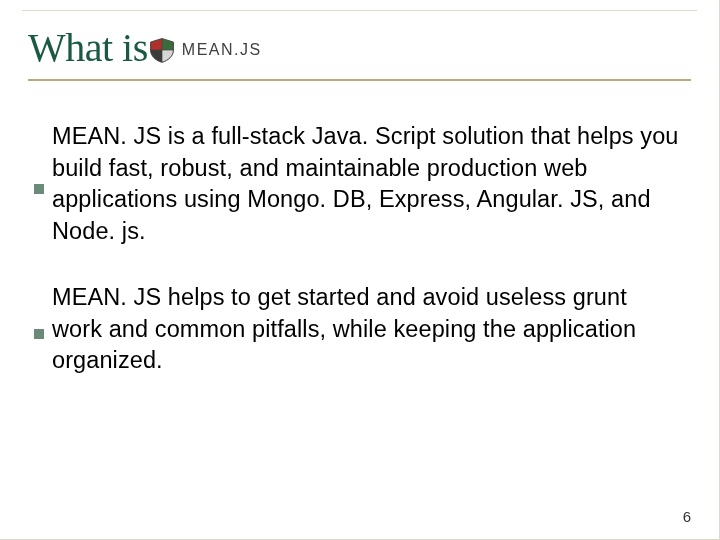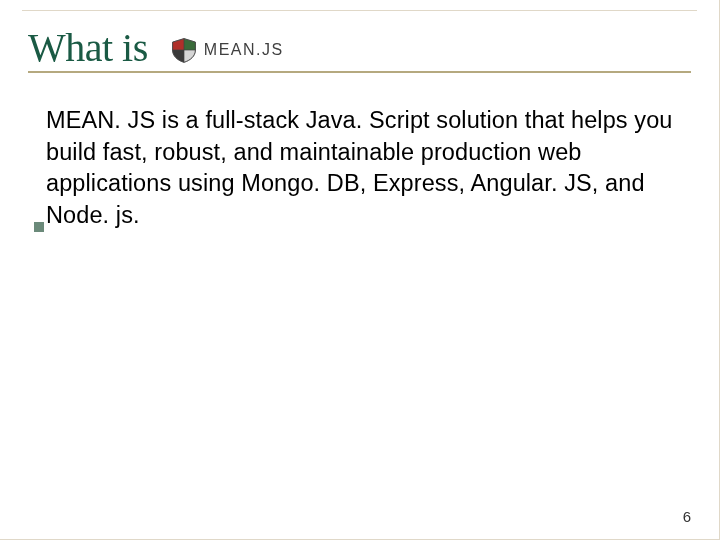--- a/index.html
+++ b/index.html
@@ -15,24 +15,24 @@
       width: 100%;
       height: 100%;
       padding: 20px 28px 28px 28px;
       position: relative;
       border-right: 1px solid #e0d8c8;
       border-bottom: 1px solid #e0d8c8;
     }
     .title-row {
       display: flex;
       align-items: center;
-      gap: 22px;
+      padding-bottom: 8px;
       padding-top: 4px;
       border-bottom: 2px solid #b5a97f;
-      margin-bottom: 32px;
+      margin-bottom: 40px;
     }
     .title-row::before {
       content: "";
       position: absolute;
       top: 10px;
       left: 22px;
       right: 22px;
       border-top: 1px solid #e0d8c8;
     }
     .title-text {
@@ -58,22 +58,22 @@
       font-weight: 300;
       color: #404040;
       letter-spacing: 1.5px;
     }
     .bullets {
       padding-left: 6px;
       padding-right: 10px;
     }
     .bullet-item {
       display: flex;
-      align-items: flex-end;
-      gap: 2px;
+      align-items: center;
+      gap: 8px;
       margin-bottom: 34px;
     }
     .bullet-marker {
       flex: 0 0 10px;
       width: 10px;
       height: 10px;
       background: #6b8a7a;
       margin-top: 10px;
     }
     .bullet-text {
@@ -109,16 +109,20 @@
       </svg>
       <span class="logo-text">MEAN.JS</span>
     </span>
   </div>
 
   <div class="bullets">
     <div class="bullet-item">
       <span class="bullet-marker"></span>
       <span class="bullet-text">MEAN. JS is a full-stack Java. Script solution that helps you build fast, robust, and maintainable production web applications using Mongo. DB, Express, Angular. JS, and Node. js.</span>
     </div>
+    <div class="bullet-item">
+      <span class="bullet-marker"></span>
+      <span class="bullet-text">MEAN. JS helps to get started and avoid useless grunt work and common pitfalls, while keeping the application organized.</span>
+    </div>
   </div>
 
   <div class="page-number">6</div>
 </div>
 
 </body></html>

